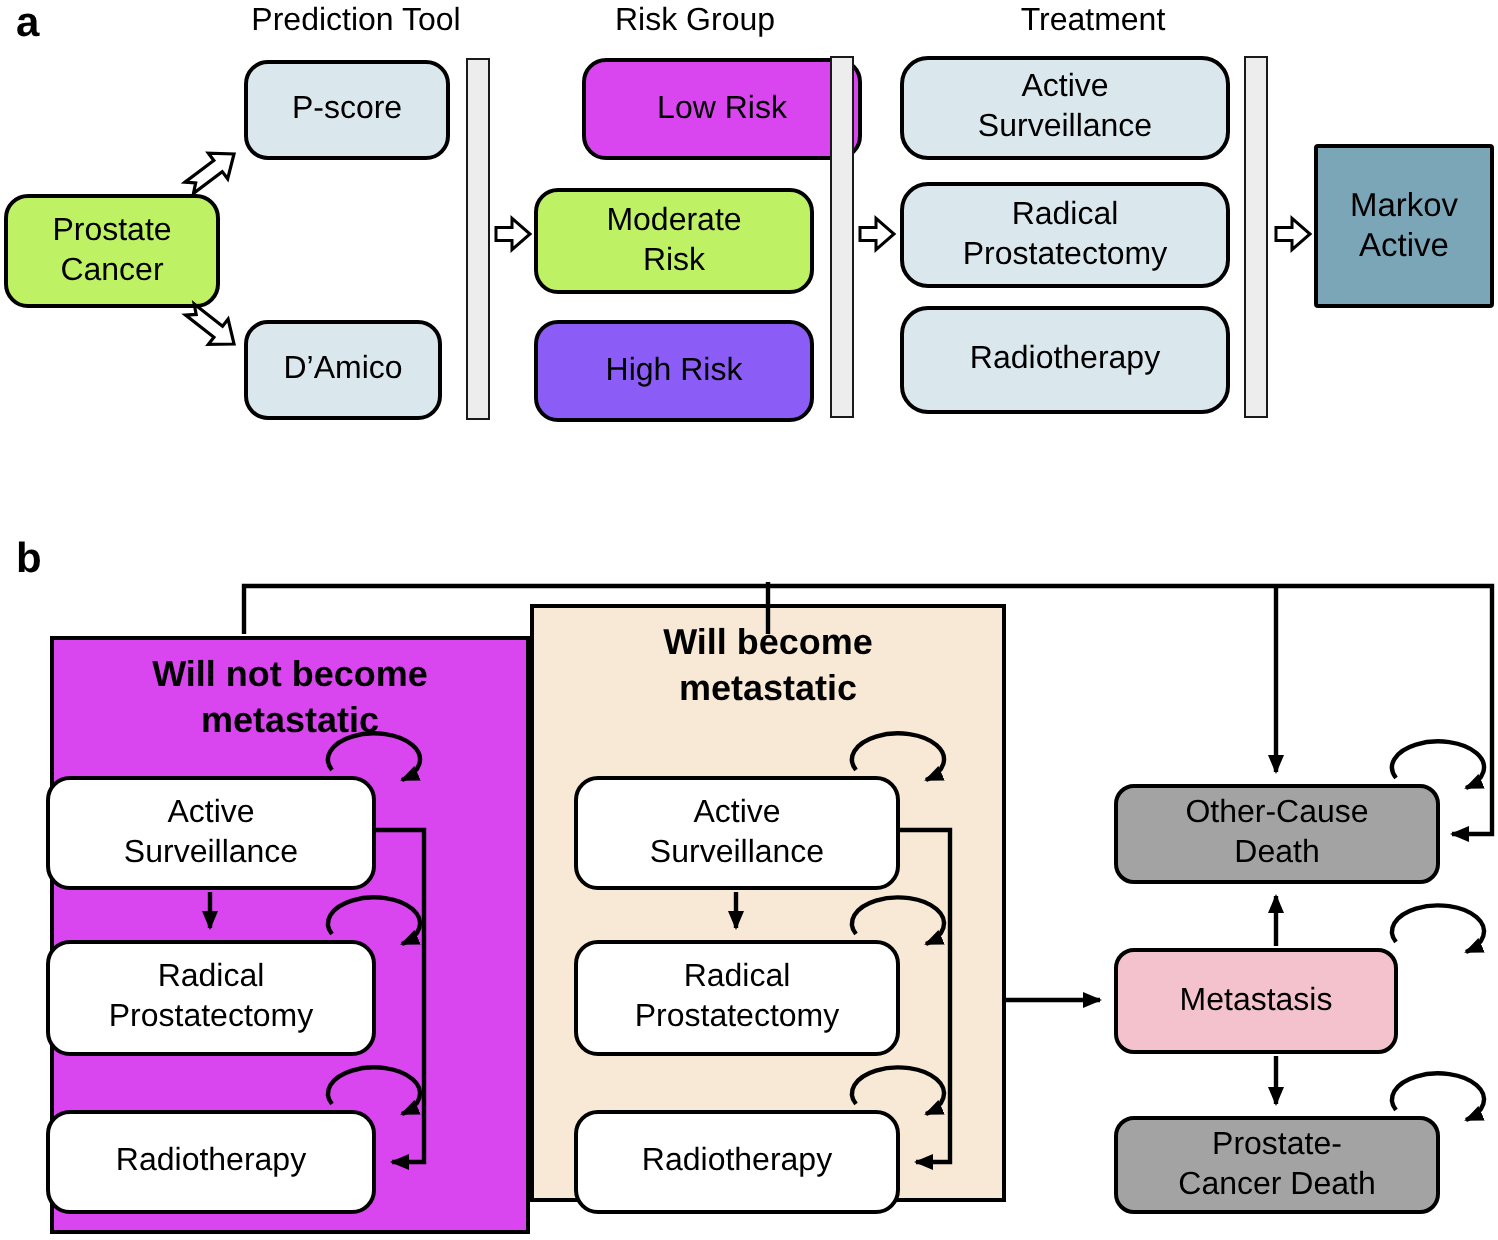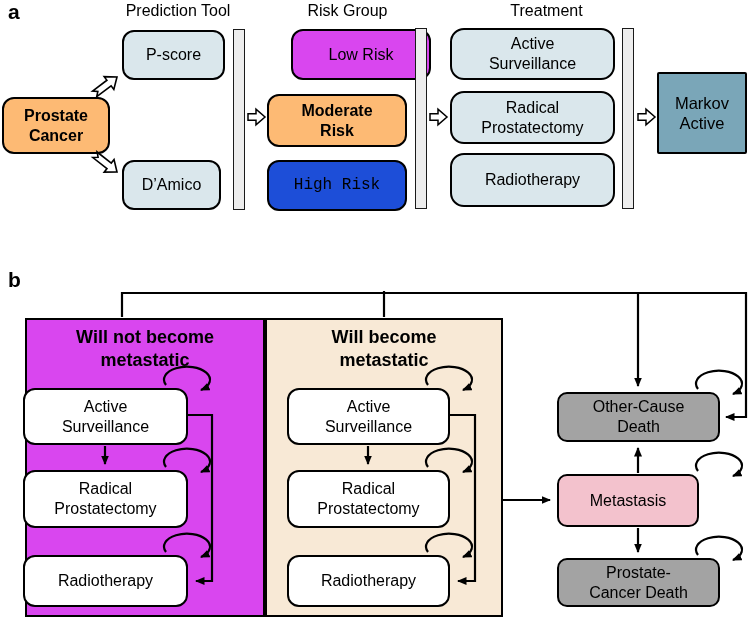--- a/index.html
+++ b/index.html
@@ -5,24 +5,24 @@
   html,body{margin:0;padding:0;background:#fff;}
   .stage{position:relative;width:749px;height:620px;background:#ffffff;
          font-family:"Liberation Sans",sans-serif;color:#000;overflow:hidden;}
   .panel-label{position:absolute;font-size:21px;font-weight:bold;z-index:4;}
   .hdr{position:absolute;font-size:16px;text-align:center;z-index:4;
        text-underline-offset:3px;text-decoration-thickness:1.5px;}
   .box{position:absolute;display:flex;align-items:center;justify-content:center;
        text-align:center;border:2.3px solid #000;border-radius:12px;font-size:16px;
        line-height:1.22;white-space:pre-line;box-sizing:border-box;z-index:2;background:#fff;}
   .r14{border-radius:14px;}
-  .tan{background:#fdba74;font-weight:bold;}
+  .tan{background:#bef264;}
   .blue{background:#DAE7EC;}
   .green{background:#d946ef;margin-left:24px;}
-  .pink{background:#1d4ed8;font-family:Liberation Mono, monospace;}
+  .pink{background:#8b5cf6;}
   .gray{background:#a3a3a3;}
   .metpink{background:#F3C2CD;}
   .markov{background:#7AA6B8;border-radius:2px;font-size:16.5px;}
   .bar{position:absolute;background:#EDEDED;border:1.6px solid #1a1a1a;
        box-sizing:border-box;z-index:2;}
   .panel{position:absolute;border:2.4px solid #000;box-sizing:border-box;z-index:1;}
   .panel-tan{background:#F8E9D6;}
   .panel-title{position:absolute;top:6px;left:0;width:100%;text-align:center;
        font-weight:bold;font-size:18px;line-height:1.25;white-space:pre-line;}
   svg.wires{position:absolute;left:0;top:0;z-index:3;pointer-events:none;}
@@ -68,21 +68,21 @@
   <div class="panel green" style="left:1px;top:318px;width:240px;height:299px;">
     <div class="panel-title">Will not become
 metastatic</div>
   </div>
   <div class="box" style="left:23px;top:388px;width:165px;height:57px;">Active
 Surveillance</div>
   <div class="box" style="left:23px;top:470px;width:165px;height:58px;">Radical
 Prostatectomy</div>
   <div class="box" style="left:23px;top:555px;width:165px;height:52px;">Radiotherapy</div>
 
-  <div class="panel panel-tan" style="left:265px;top:318px;width:238px;height:299px;">
+  <div class="panel panel-tan" style="left:265px;top:302px;width:238px;height:299px;">
     <div class="panel-title">Will become
 metastatic</div>
   </div>
   <div class="box" style="left:287px;top:388px;width:163px;height:57px;">Active
 Surveillance</div>
   <div class="box" style="left:287px;top:470px;width:163px;height:58px;">Radical
 Prostatectomy</div>
   <div class="box" style="left:287px;top:555px;width:163px;height:52px;">Radiotherapy</div>
 
   <div class="box gray" style="left:557px;top:392px;width:163px;height:50px;border-radius:10px;">Other-Cause

